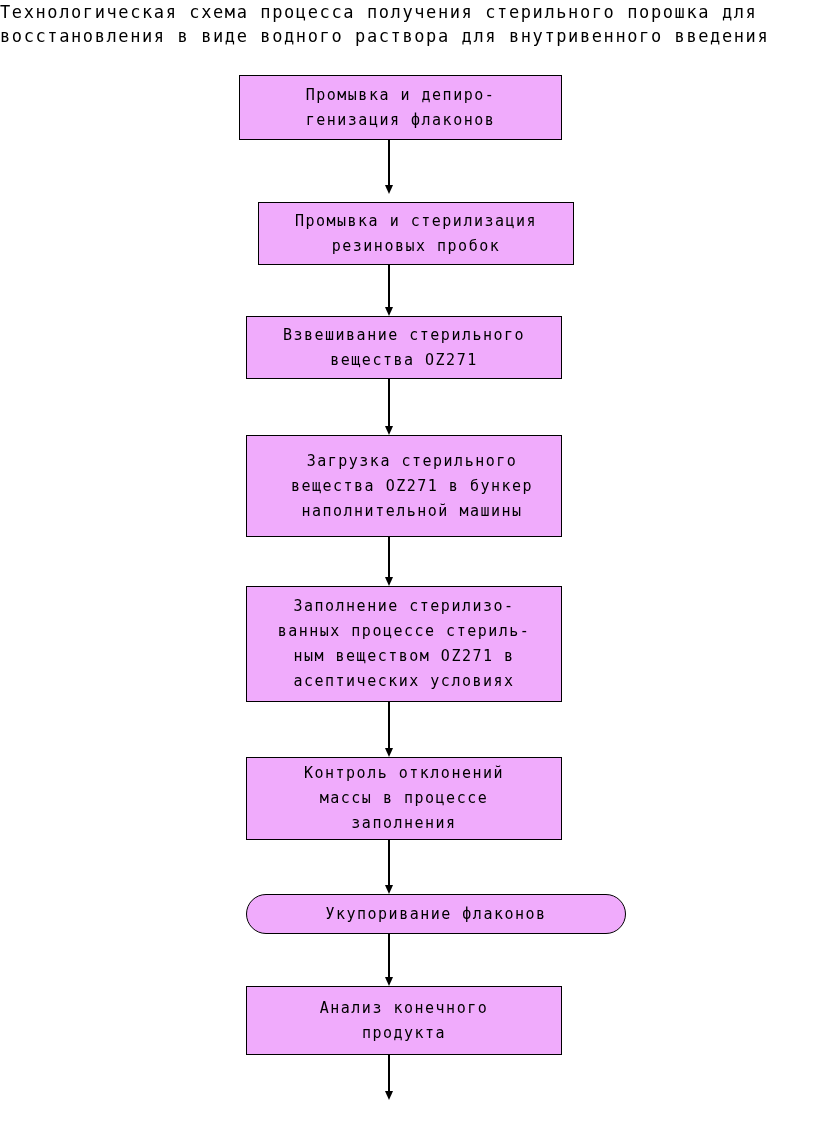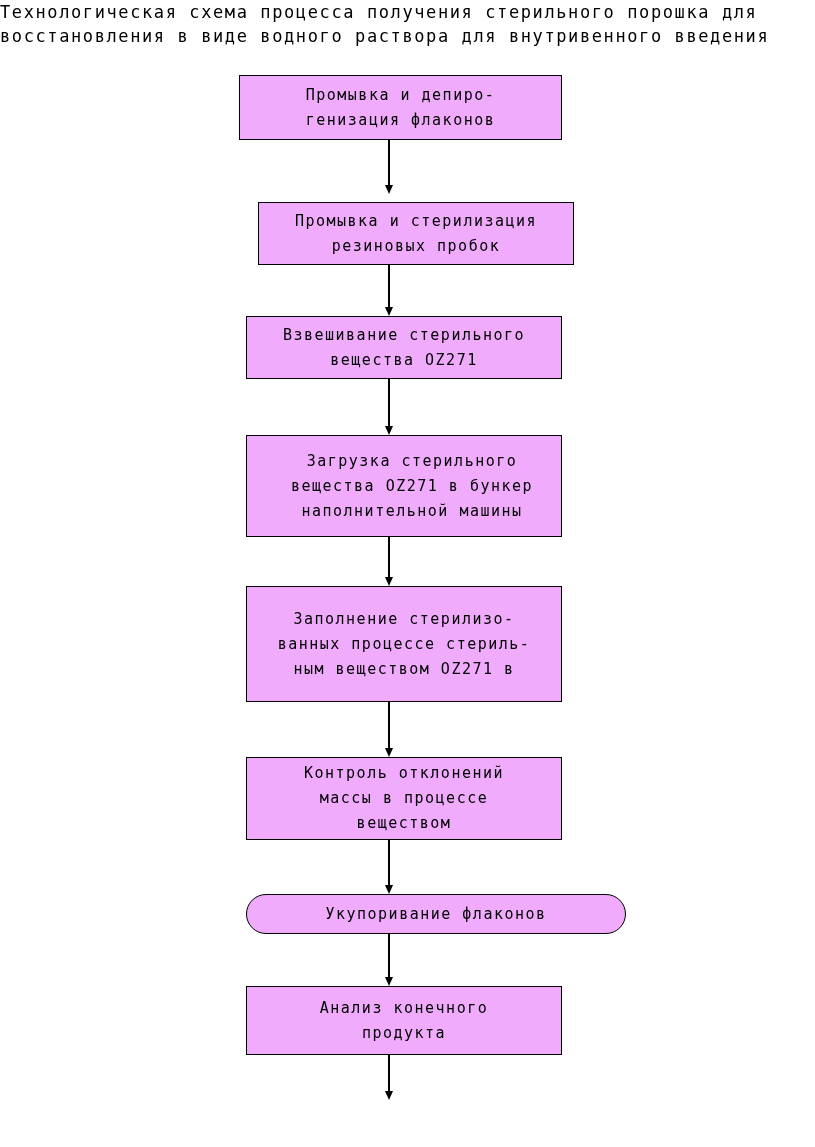--- a/index.html
+++ b/index.html
@@ -141,25 +141,26 @@
     </div>
     <div class="node" style="left: 246px; top: 435px; width: 316px; height: 102px; padding-left: 16px;">
       <span class="ln">Загрузка стерильного</span>
       <span class="ln">вещества OZ271 в бункер</span>
       <span class="ln">наполнительной машины</span>
     </div>
     <div class="node" style="left: 246px; top: 586px; width: 316px; height: 116px;">
       <span class="ln">Заполнение стерилизо-</span>
       <span class="ln">ванных процессе стериль-</span>
       <span class="ln">ным веществом OZ271 в</span>
+      <span class="ln">асептических условиях</span>
     </div>
     <div class="node" style="left: 246px; top: 757px; width: 316px; height: 83px;">
       <span class="ln">Контроль отклонений</span>
       <span class="ln">массы в процессе</span>
-      <span class="ln">веществом</span>
+      <span class="ln">заполнения</span>
     </div>
     <div class="node" style="left: 246px; top: 894px; width: 380px; height: 40px; border-radius: 20px;">
       <span class="ln">Укупоривание флаконов</span>
     </div>
     <div class="node" style="left: 246px; top: 986px; width: 316px; height: 69px;">
       <span class="ln">Анализ конечного</span>
       <span class="ln">продукта</span>
     </div>
   </div>
 

